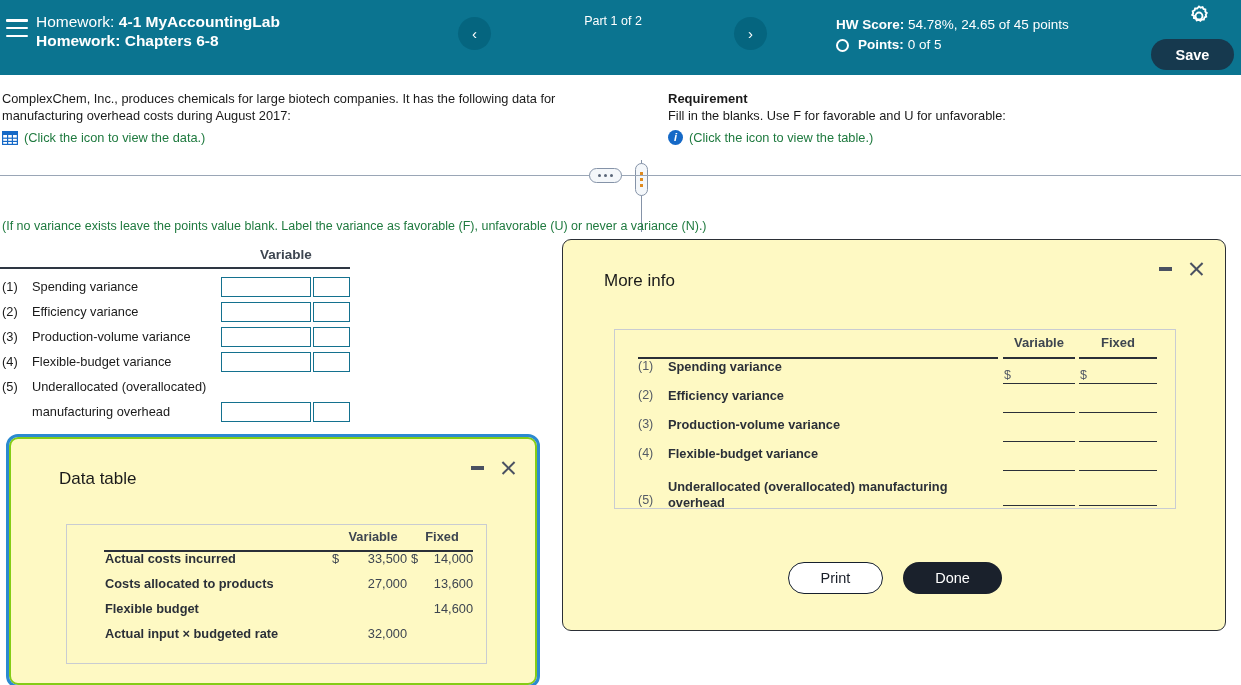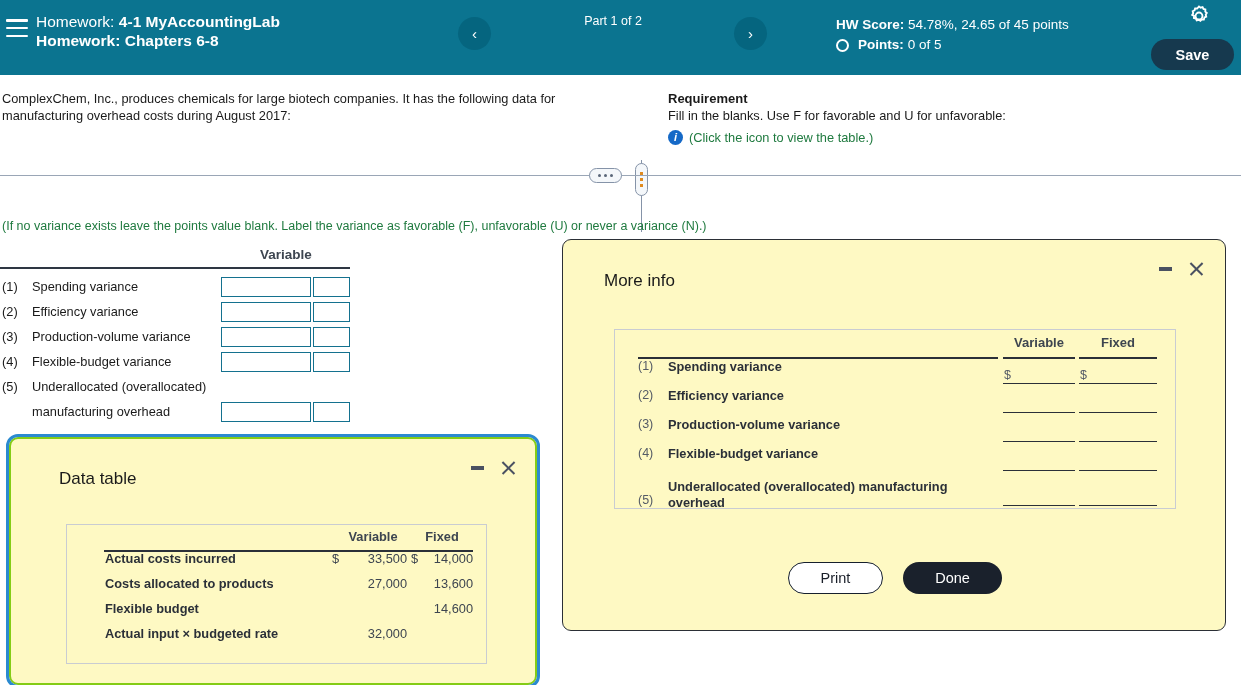--- a/index.html
+++ b/index.html
@@ -375,20 +375,33 @@
     </svg>
   </div>
 
   <button id="save-btn">Save</button>
 </div>
 
 <div id="problem-strip">
 
   <div id="prob-left">
     <div>ComplexChem, Inc., produces chemicals for large biotech companies. It has the following data for manufacturing overhead costs during August 2017:</div>
+    <div id="prob-link-row">
+      <span id="grid-icon">
+        <svg width="16" height="14" viewBox="0 0 16 14">
+          <rect x="0.5" y="0.5" width="15" height="13" fill="#ffffff" stroke="#1569c7" stroke-width="1.4"></rect>
+          <rect x="1" y="1" width="14" height="3" fill="#1569c7"></rect>
+          <line x1="5.6" y1="4" x2="5.6" y2="13.5" stroke="#1569c7" stroke-width="1.2"></line>
+          <line x1="10.4" y1="4" x2="10.4" y2="13.5" stroke="#1569c7" stroke-width="1.2"></line>
+          <line x1="1" y1="7.2" x2="15" y2="7.2" stroke="#1569c7" stroke-width="1.2"></line>
+          <line x1="1" y1="10.4" x2="15" y2="10.4" stroke="#1569c7" stroke-width="1.2"></line>
+        </svg>
+      </span>
+      <span class="green-link">(Click the icon to view the data.)</span>
+    </div>
   </div>
 
   <div id="v-divider"></div>
   <div id="v-handle">
     <i></i>
     <i></i>
     <i></i>
   </div>
 
   <div id="prob-right">

